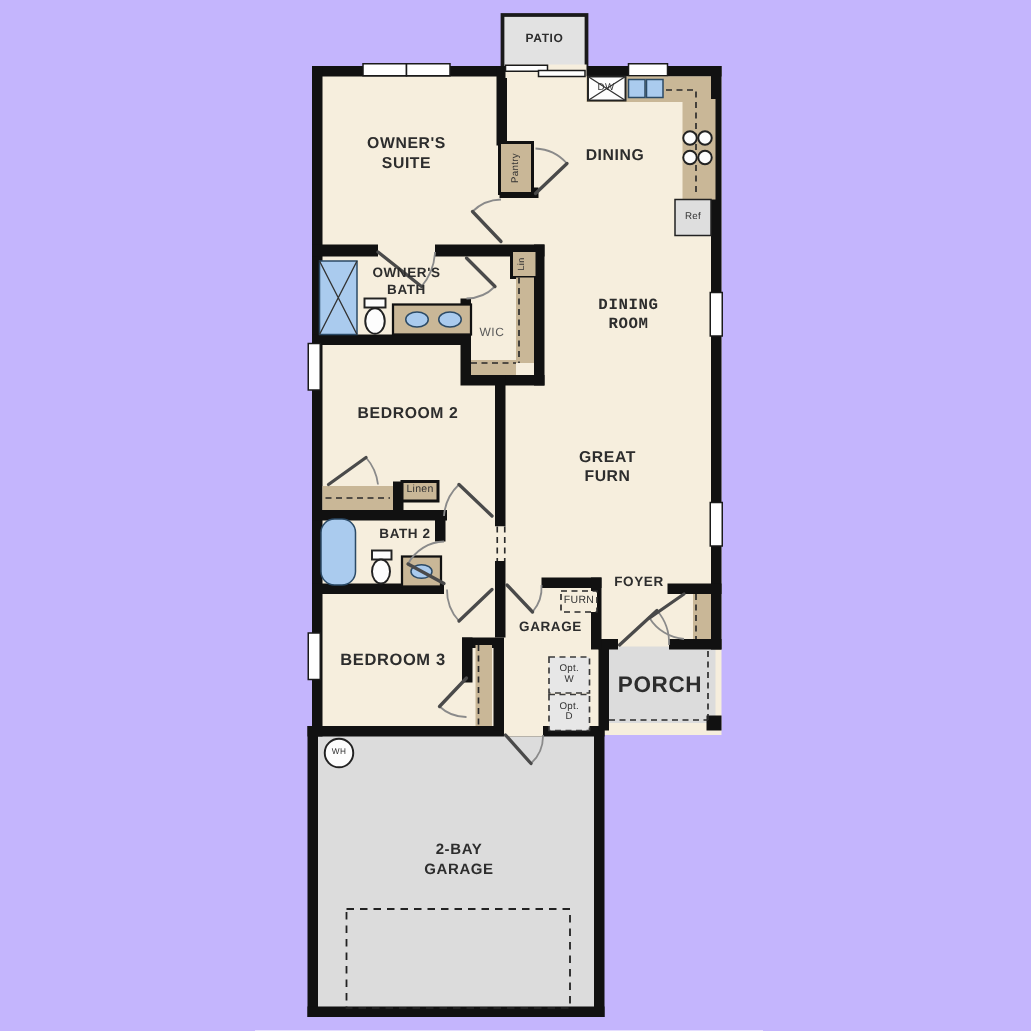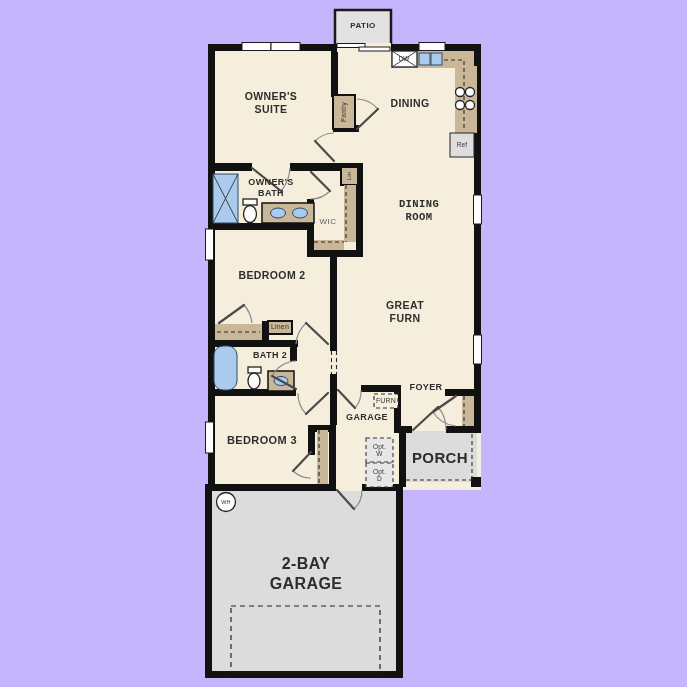--- a/index.html
+++ b/index.html
@@ -237,21 +237,21 @@
   <div class="lbl" style="left:419px;top:211px;font-size:10.5px;font-family:Liberation Mono, monospace;">DINING
 ROOM</div>
   <div class="lbl" style="left:272px;top:276px;font-size:10.5px;text-align:right;">BEDROOM 2</div>
   <div class="lbl" style="left:260px;top:356px;font-size:9px;padding-left:20px;">BATH 2</div>
   <div class="lbl" style="left:405px;top:312px;font-size:10.5px;">GREAT
 FURN</div>
   <div class="lbl" style="left:426px;top:388px;font-size:9px;">FOYER</div>
   <div class="lbl" style="left:367px;top:418px;font-size:9px;">GARAGE</div>
   <div class="lbl" style="left:262px;top:441px;font-size:11px;">BEDROOM 3</div>
   <div class="lbl" style="left:440px;top:458px;font-size:15px;">PORCH</div>
-  <div class="lbl" style="left:306px;top:574px;font-size:16px;">2-BAY
+  <div class="lbl" style="left:306px;top:574px;font-size:10px;">2-BAY
 GARAGE</div>
 
   <div class="lbl small" style="left:404px;top:59px;font-size:6.5px;">DW</div>
   <div class="lbl small" style="left:462px;top:145px;font-size:6.5px;">Ref</div>
   <div class="lbl small vert" style="left:344px;top:112px;font-size:6.5px;">Pantry</div>
   <div class="lbl small vert" style="left:349px;top:176px;font-size:6px;">Lin</div>
   <div class="lbl small" style="left:280px;top:327px;font-size:7px;">Linen</div>
   <div class="lbl small" style="left:386px;top:401px;font-size:7px;">FURN</div>
   <div class="lbl small" style="left:379.5px;top:450px;font-size:6.5px;">Opt.
 W</div>

